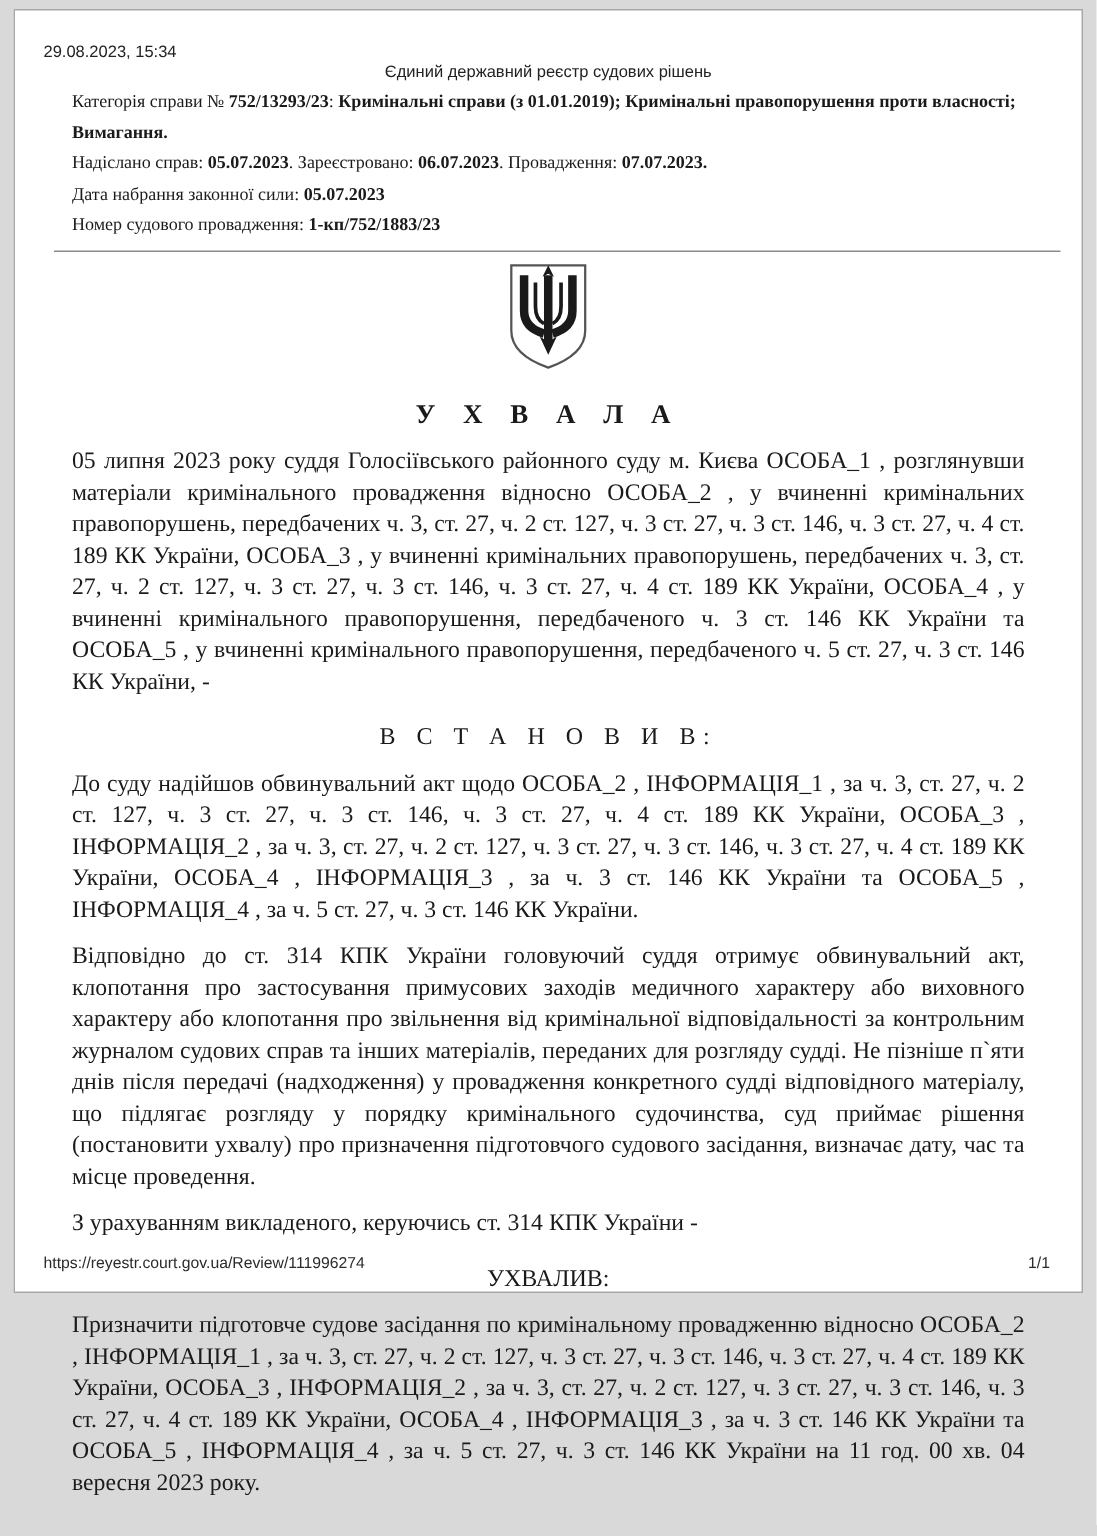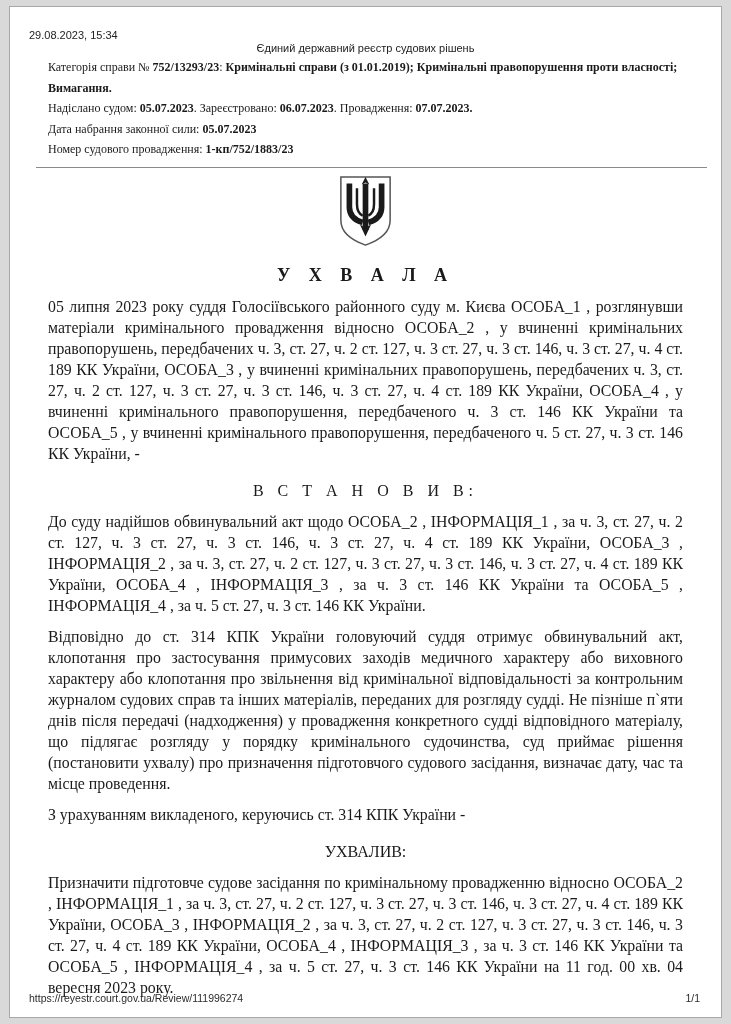--- a/index.html
+++ b/index.html
@@ -7,21 +7,21 @@
   body {
     width: 731px; height: 1024px;
     background: #d9d9d9;
     position: relative;
     overflow: hidden;
     font-family: "Liberation Serif", serif;
     color: #1a1a1a;
   }
   .page {
     position: absolute; left: 9px; top: 6px;
-    width: 713px; height: 1012px;
+    width: 713px; height: 856px;
     background: #ffffff;
     border: 1px solid #a8a8a8;
   }
   
   .topbar {
     position: relative; height: 42px;
     font-family: "Liberation Sans", sans-serif;
     font-size: 11px; color: #222;
   }
   .topbar .datetime { position: absolute; left: 19px; top: 22px; }
@@ -75,21 +75,21 @@
 
 <div class="page">
 
   <div class="topbar">
     <span class="datetime">29.08.2023, 15:34</span>
     <div class="registry-title">Єдиний державний реєстр судових рішень</div>
   </div>
 
   <div class="meta">
     <div><span>Категорія справи № </span><span data-b="1">752/13293/23</span><span>: </span><span data-b="1">Кримінальні справи (з 01.01.2019); Кримінальні правопорушення проти власності; Вимагання.</span></div>
-    <div><span>Надіслано судом: </span><span data-b="1">05.07.2023</span><span>. Зареєстровано: </span><span data-b="1">06.07.2023</span><span>. Провадження: </span><span data-b="1">07.07.2023.</span></div>
+    <div><span>Надіслано справ: </span><span data-b="1">05.07.2023</span><span>. Зареєстровано: </span><span data-b="1">06.07.2023</span><span>. Провадження: </span><span data-b="1">07.07.2023.</span></div>
     <div><span>Дата набрання законної сили: </span><span data-b="1">05.07.2023</span></div>
     <div><span>Номер судового провадження: </span><span data-b="1">1-кп/752/1883/23</span></div>
   </div>
 
   <hr class="sep">
 
   <div class="emblem-wrap">
     <span>
       <svg width="57" height="72" viewBox="0 0 60 76" aria-hidden="true">
         <path d="M4,2 H56 V48 C56,61 44,69 30,74 C16,69 4,61 4,48 Z" fill="#ffffff" stroke="#555555" stroke-width="1.6"></path>

